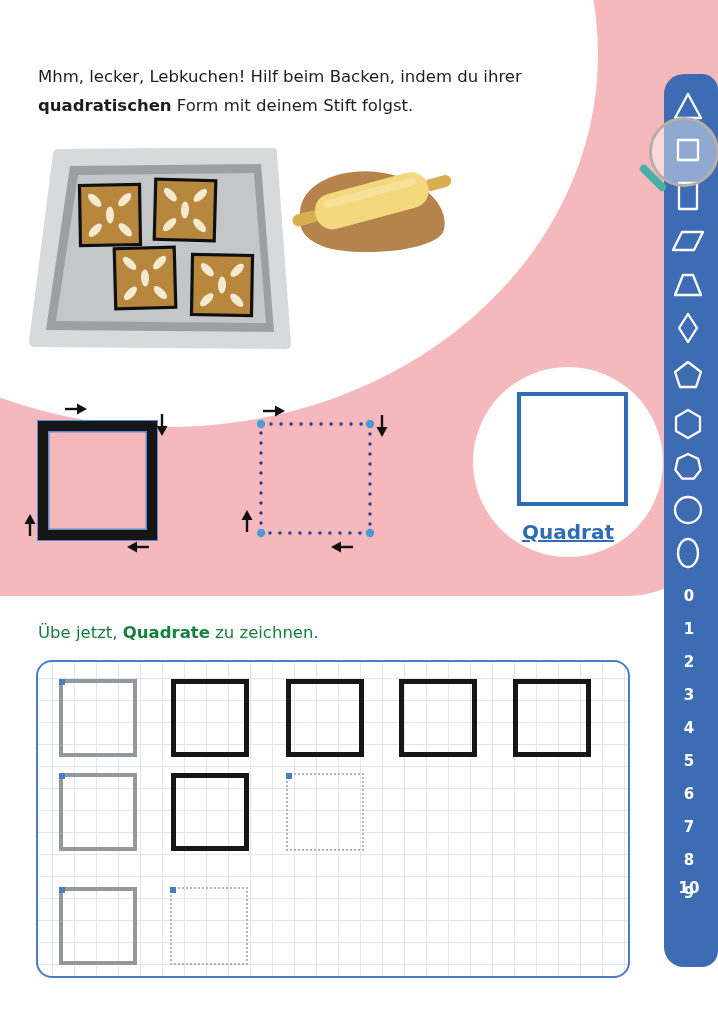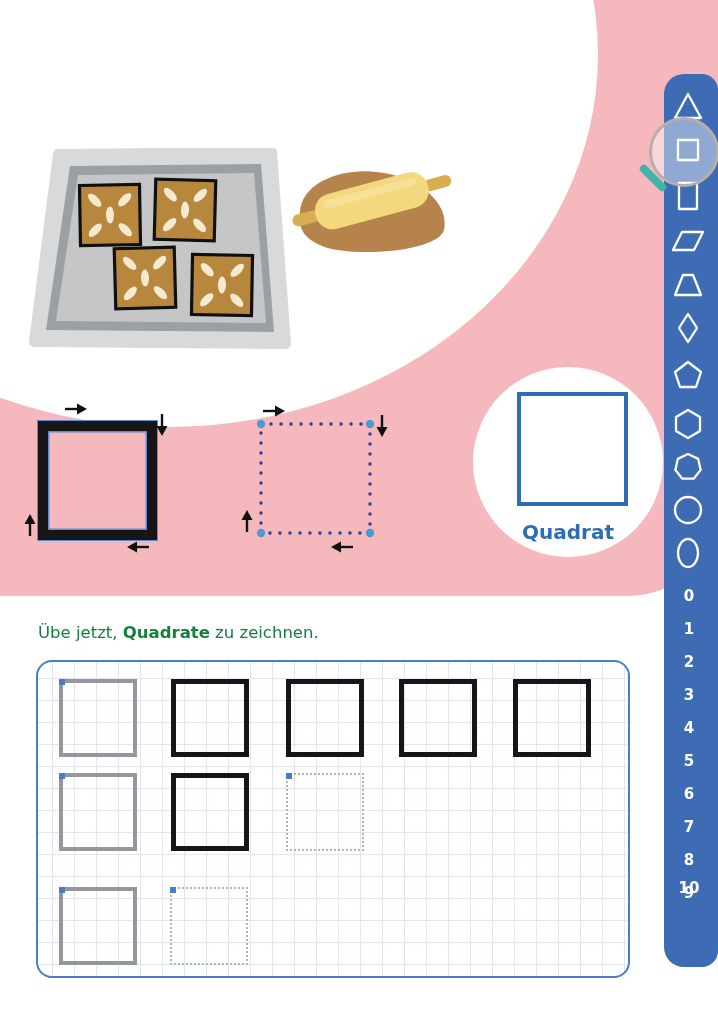--- a/index.html
+++ b/index.html
@@ -24,21 +24,21 @@
     outline:1.5px solid #5b8cd8;box-shadow:inset 0 0 0 1.5px #5b8cd8;}
   .dotted-svg{position:absolute;left:257px;top:420px;}
 
   .arrow{position:absolute;width:24px;height:12px;}
   .arrow.down{transform:rotate(90deg);}
   .arrow.up{transform:rotate(-90deg);}
   .arrow.left{transform:rotate(180deg);}
 
   
   .quadrat-box{position:absolute;left:517px;top:392px;width:103px;height:106px;border:4px solid var(--accent-blue,#2e6db6);background:#fff;}
-  .quadrat-label{position:absolute;left:473px;top:520px;width:190px;text-align:center;font-size:20px;font-weight:bold;color:var(--accent-blue,#2e6db6);}
+  .quadrat-label{position:absolute;left:473px;top:520px;width:190px;text-align:center;font-size:20px;font-weight:bold;color:var(--accent-blue,#2e6db6);text-decoration:underline;}
 
   
   .prompt{position:absolute;left:38px;top:623px;font-size:16.5px;color:#15803d;}
   .practice-grid{position:absolute;left:36px;top:660px;width:590px;height:314px;background:#fff;
     border:2px solid var(--grid-border-blue,#4a7cc8);border-radius:16px;
     background-image:linear-gradient(to right,var(--grid-line,#e0e4f4) 1px,transparent 1px),
                      linear-gradient(to bottom,var(--grid-line,#e0e4f4) 1px,transparent 1px);
     background-size:22px 22px;background-position:14px 16px;}
   .psq{position:absolute;box-sizing:border-box;}
   .psq.example{border:5px solid var(--ink-black,#161616);}
@@ -61,20 +61,24 @@
 </style>
 </head>
 <body>
 
 <div class="page">
 
   <div class="pink-bg"></div>
   <div class="white-blob"></div>
   <div class="quadrat-circle"></div>
 
+  <div class="intro">
+    <span>Mhm, lecker, Lebkuchen! Hilf beim Backen, indem du ihrer</span><br>
+    <b>quadratischen</b><span> Form mit deinem Stift folgst.</span>
+  </div>
 
   <svg class="tray-svg" width="272" height="205" viewBox="0 0 272 205">
     <polygon points="30,6 244,4 258,196 6,194" fill="#d7d9db" stroke="#d7d9db" stroke-width="10" stroke-linejoin="round"></polygon>
     <polygon points="42,18 233,16 246,184 18,182" fill="#9da0a3"></polygon>
     <polygon points="50,27 226,25 238,175 28,173" fill="#c4c6c8"></polygon>
     <g transform="translate(52,37) rotate(-1 30 30)">
       <rect x="0" y="0" width="60" height="60" fill="#b8873e" stroke="#101010" stroke-width="3.2"></rect>
       <ellipse cx="15" cy="15" rx="4" ry="8.5" transform="rotate(-45 15 15)" fill="#f4ead0"></ellipse>
       <ellipse cx="45" cy="15" rx="4" ry="8.5" transform="rotate(45 45 15)" fill="#f4ead0"></ellipse>
       <ellipse cx="30" cy="30" rx="4" ry="8.5" fill="#f4ead0"></ellipse>

